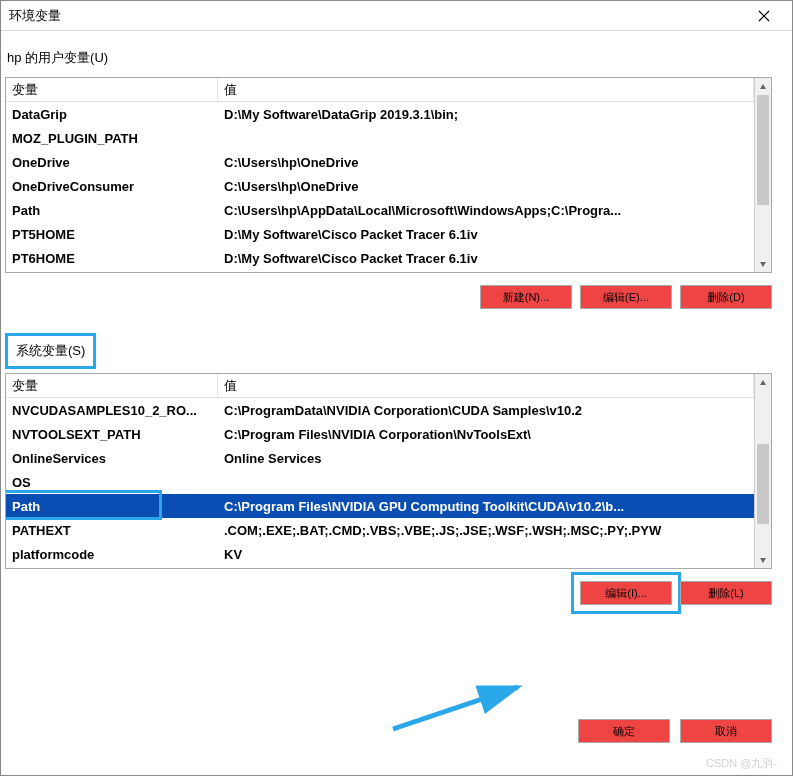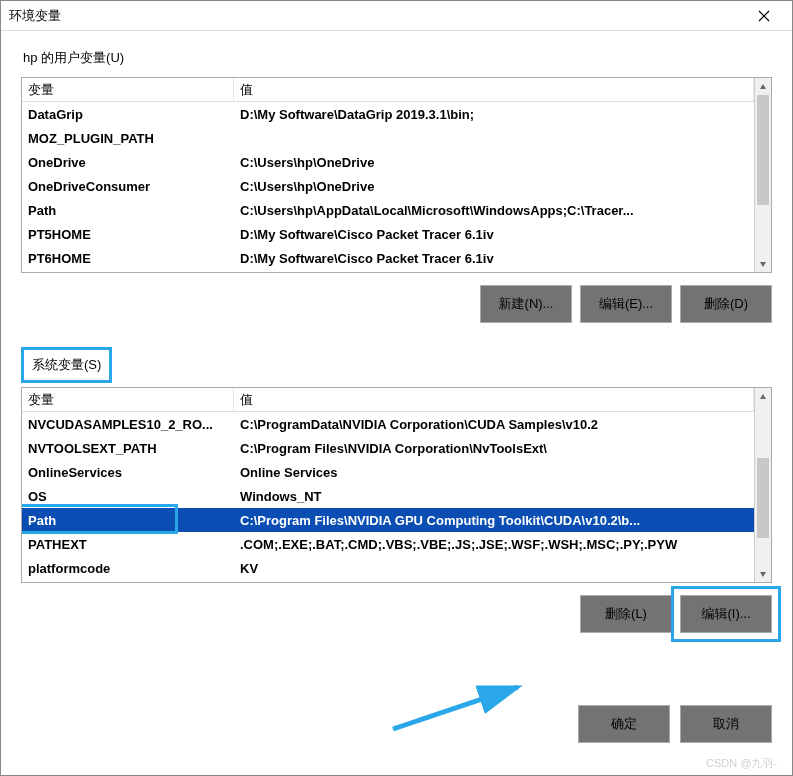--- a/index.html
+++ b/index.html
@@ -28,21 +28,21 @@
   }
   .titlebar-title { flex: 1; font-size: 13px; }
   .titlebar-close {
     width: 40px; height: 28px;
     display: flex; align-items: center; justify-content: center;
     cursor: pointer;
   }
   .titlebar-close svg { width: 12px; height: 12px; }
   .content {
     flex: 1;
-    padding: 14px 20px 10px 20px;
+    padding: 14px 20px 10px 4px;
     display: flex;
     flex-direction: column;
   }
   .group-label {
     font-size: 13px;
     margin-bottom: 6px;
     padding: 4px 2px;
     display: inline-block;
   }
   .highlight-blue {
@@ -117,24 +117,24 @@
     background: #c8c8c8;
   }
   .btn-row {
     display: flex;
     justify-content: flex-end;
     gap: 8px;
     padding: 12px 0 18px 0;
   }
   .btn {
     min-width: 92px;
-    height: 38px;
-    background: #737373;
+    height: 24px;
+    background: #ef4444;
     border: 1px solid #aaa;
-    font-size: 13px;
+    font-size: 11px;
     cursor: pointer;
     display: flex;
     align-items: center;
     justify-content: center;
     padding: 0 14px;
   }
   .btn.highlight-btn {
     outline: 3px solid #29a7e8;
     outline-offset: 6px;
   }
@@ -202,21 +202,21 @@
               <div class="row">
                 <div class="col-var">OneDrive</div>
                 <div class="col-val">C:\Users\hp\OneDrive</div>
               </div>
               <div class="row">
                 <div class="col-var">OneDriveConsumer</div>
                 <div class="col-val">C:\Users\hp\OneDrive</div>
               </div>
               <div class="row">
                 <div class="col-var">Path</div>
-                <div class="col-val">C:\Users\hp\AppData\Local\Microsoft\WindowsApps;C:\Tracer...</div>
+                <div class="col-val">C:\Users\hp\AppData\Local\Microsoft\WindowsApps;C:\Progra...</div>
               </div>
               <div class="row">
                 <div class="col-var">PT5HOME</div>
                 <div class="col-val">D:\My Software\Cisco Packet Tracer 6.1iv</div>
               </div>
               <div class="row">
                 <div class="col-var">PT6HOME</div>
                 <div class="col-val">D:\My Software\Cisco Packet Tracer 6.1iv</div>
               </div>
             </div>
@@ -260,21 +260,20 @@
               <div class="row">
                 <div class="col-var">NVTOOLSEXT_PATH</div>
                 <div class="col-val">C:\Program Files\NVIDIA Corporation\NvToolsExt\</div>
               </div>
               <div class="row">
                 <div class="col-var">OnlineServices</div>
                 <div class="col-val">Online Services</div>
               </div>
               <div class="row">
                 <div class="col-var">OS</div>
-                <div class="col-val">Windows_NT</div>
               </div>
               <div class="row selected">
                 <div class="col-var">Path</div>
                 <div class="col-val">C:\Program Files\NVIDIA GPU Computing Toolkit\CUDA\v10.2\b...</div>
               </div>
               <div class="row">
                 <div class="col-var">PATHEXT</div>
                 <div class="col-val">.COM;.EXE;.BAT;.CMD;.VBS;.VBE;.JS;.JSE;.WSF;.WSH;.MSC;.PY;.PYW</div>
               </div>
               <div class="row">
@@ -293,22 +292,22 @@
             </div>
           <div class="thumb" style="top:70px;height:80px"></div>
           <div class="arrow" style="position:absolute;bottom:0">
               <svg viewBox="0 0 8 8">
                 <polygon points="1,2 7,2 4,7"></polygon>
               </svg>
             </div>
         </div>
       </div>
       <div class="btn-row">
+        <button class="btn highlight-btn">编辑(I)...</button>
         <button class="btn">删除(L)</button>
-        <button class="btn highlight-btn">编辑(I)...</button>
       </div>
     </div>
 
     <div style="flex:1"></div>
 
   </div>
 
   <div class="dialog-btns">
     <button class="btn">确定</button>
     <button class="btn">取消</button>

